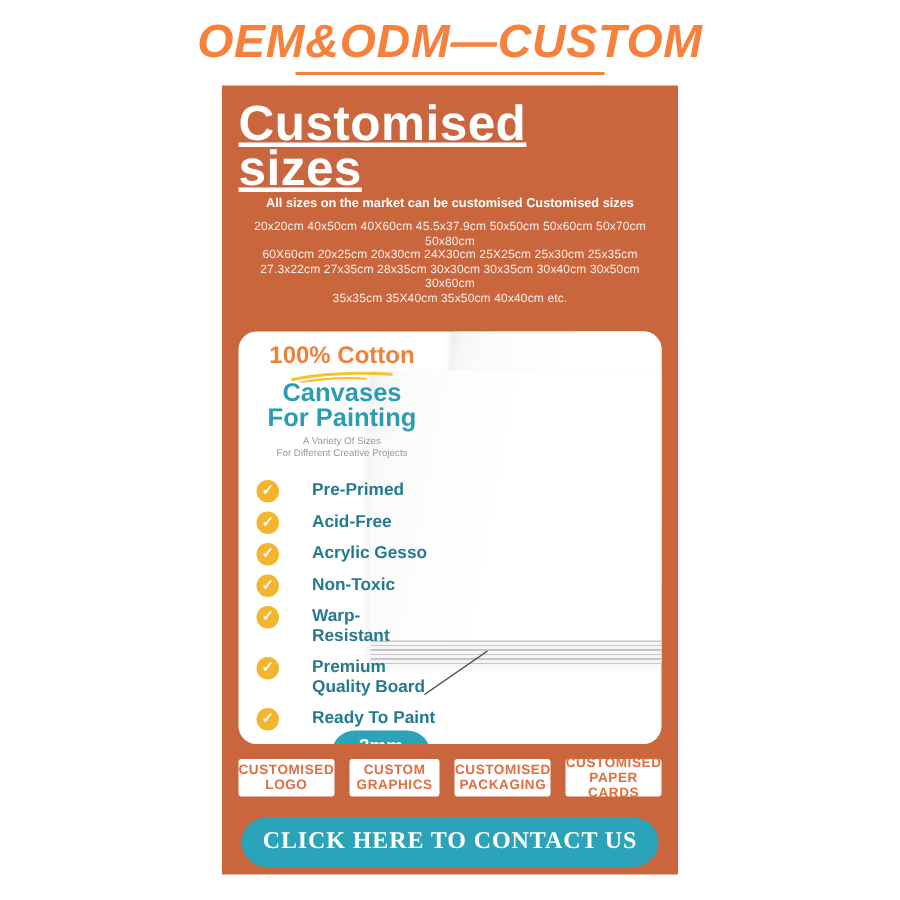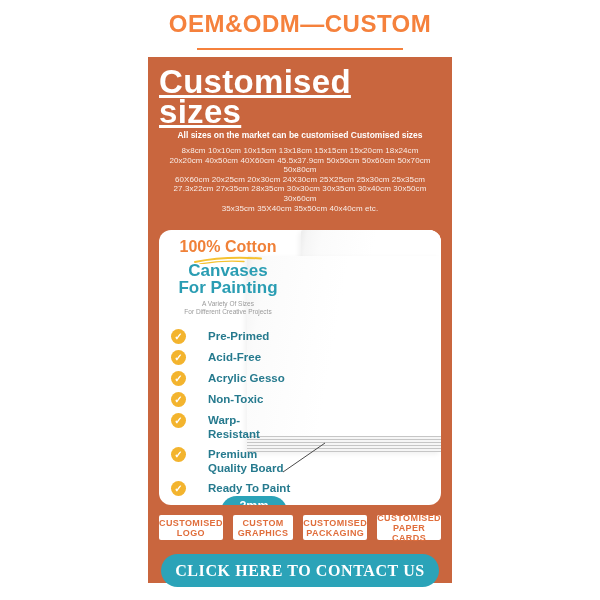--- a/index.html
+++ b/index.html
@@ -15,22 +15,22 @@
   *{box-sizing:border-box;margin:0;padding:0}
   html,body{width:600px;height:600px}
   body{
     background:#fff;
     font-family:"Liberation Sans", sans-serif;
     position:relative;
     overflow:hidden;
   }
   .page-header{
     position:absolute;top:10px;left:0;right:0;
-    text-align:center;font-size:24px;font-weight:bold;
-    color:var(--orange-bright);letter-spacing:.5px;
+    text-align:center;font-size:31px;font-weight:bold;
+    color:var(--orange-bright);letter-spacing:.5px;font-style:italic;
   }
   .header-divider{
     position:absolute;top:48px;left:50%;transform:translateX(-50%);
     width:206px;height:2px;background:var(--orange-bright);
   }
   .panel{
     position:absolute;left:148px;top:57px;width:304px;height:526px;
     background:var(--orange-panel);
     padding:8px 11px 0;
   }
@@ -120,21 +120,20 @@
 <body>
 
 <div class="page-header">OEM&amp;ODM—CUSTOM</div>
 <div class="header-divider"></div>
 
 <div class="panel">
   <div class="panel-title">Customised sizes</div>
   <div class="panel-subtitle">All sizes on the market can be customised Customised sizes</div>
 
   <div class="sizes">
-    <div>8x8cm 10x10cm 10x15cm 13x18cm 15x15cm 15x20cm 18x24cm</div>
     <div>20x20cm 40x50cm 40X60cm 45.5x37.9cm 50x50cm 50x60cm 50x70cm 50x80cm</div>
     <div>60X60cm 20x25cm 20x30cm 24X30cm 25X25cm 25x30cm 25x35cm</div>
     <div>27.3x22cm 27x35cm 28x35cm 30x30cm 30x35cm 30x40cm 30x50cm 30x60cm</div>
     <div>35x35cm 35X40cm 35x50cm 40x40cm etc.</div>
   </div>
 
   <div class="card">
 
     <div class="board b4">
       <div class="stack"></div>

